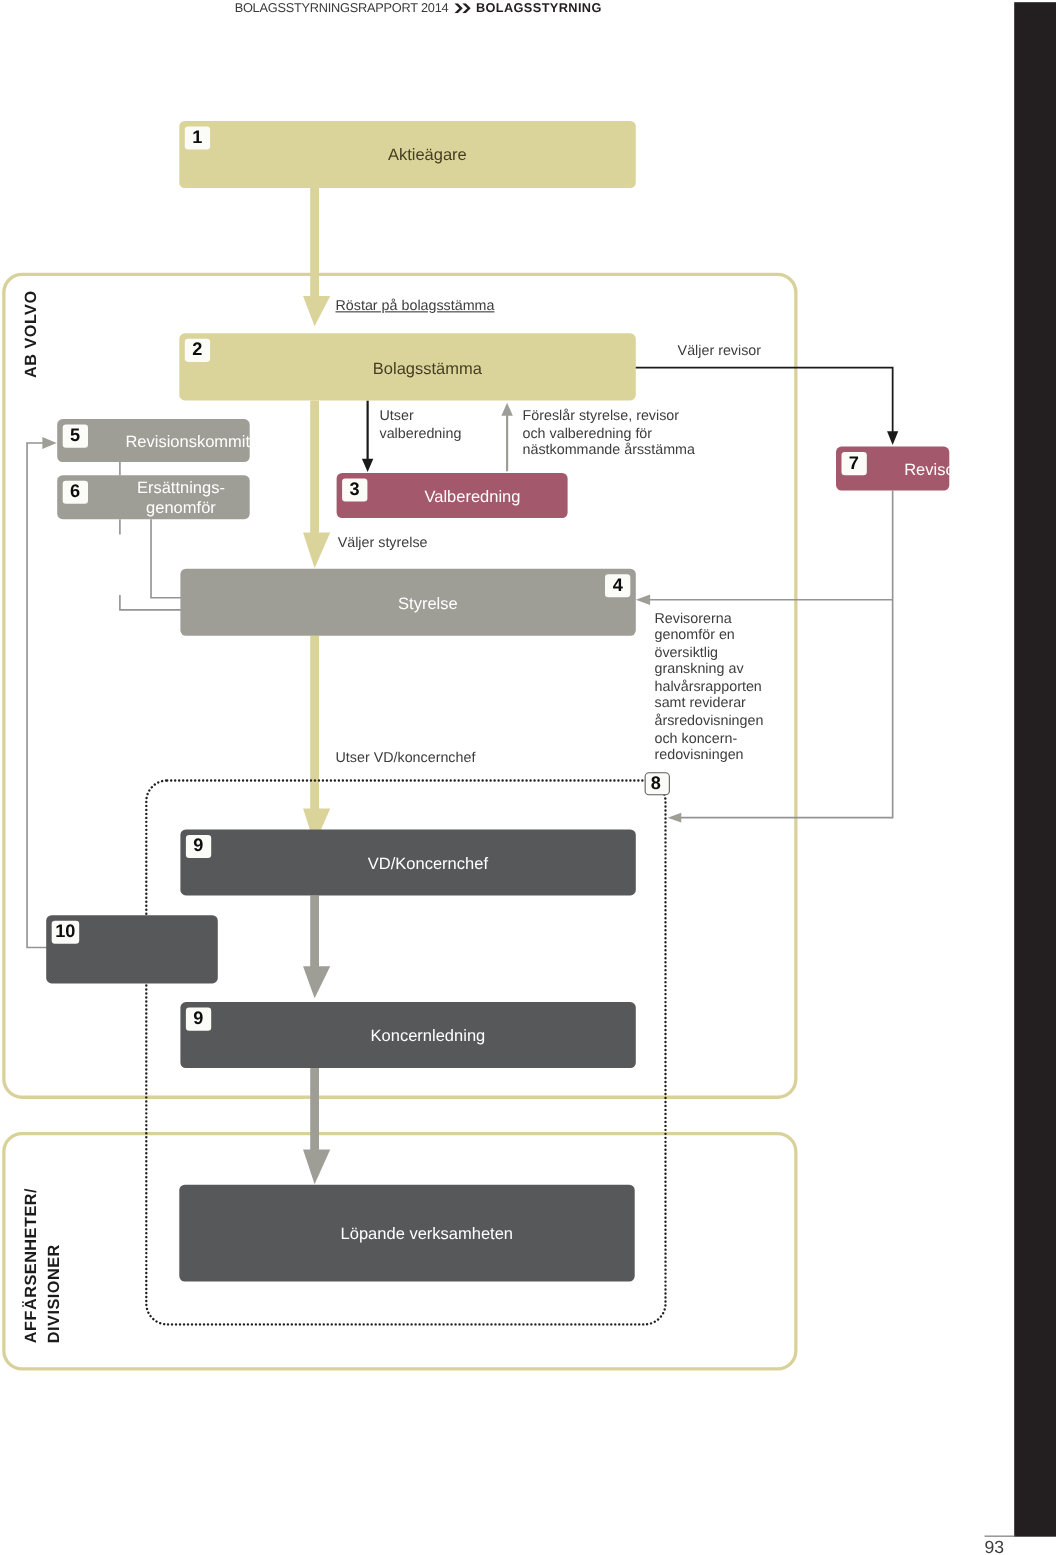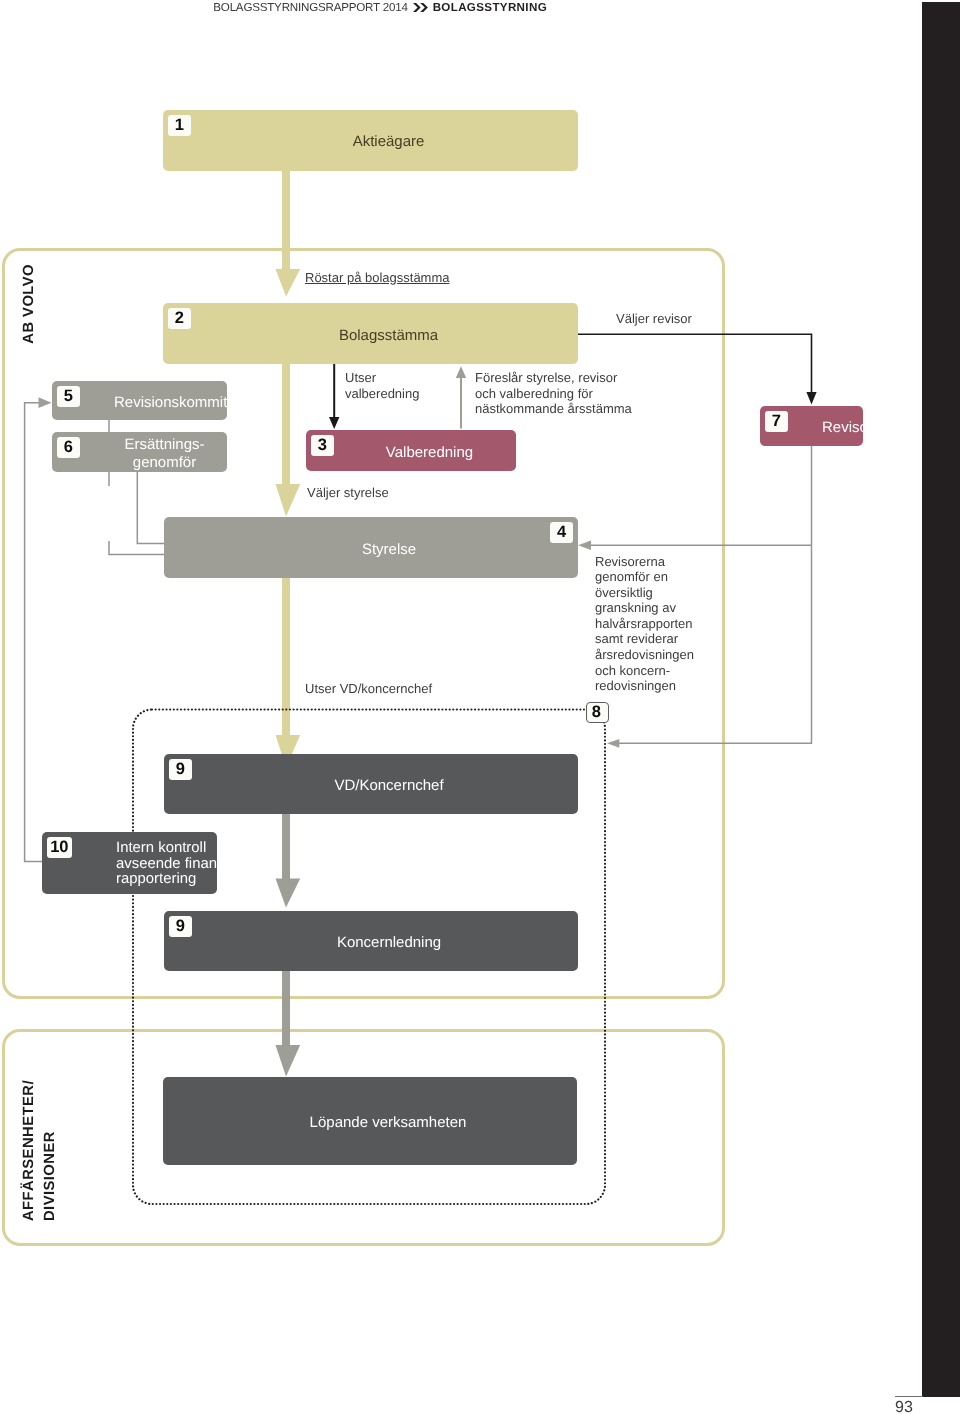--- a/index.html
+++ b/index.html
@@ -144,25 +144,22 @@
   <div class="node maroon" id="n7" style="left:760px;top:406px;width:103px;height:40px;">
     <div class="badge" style="left:4.6px;top:4.6px;width:23.4px;height:21.6px;">7</div>
     <div class="lbl" style="left:26px;right:10px;">Revisor</div>
   </div>
 
   <div class="node dgray" id="n9a" style="left:164px;top:754px;width:414px;height:60px;">
     <div class="badge" style="left:4.6px;top:4.6px;width:23.4px;height:21.6px;">9</div>
     <div class="lbl">VD/Koncernchef</div>
   </div>
 
-  <div class="node dgray" id="n10" style="left:42px;top:832px;width:175px;height:62px;">
+  <div class="node dgray" id="n10" style="left:42px;top:832px;width:156px;height:62px;">
     <div class="badge" style="left:4.6px;top:4.6px;width:25.5px;height:21.6px;">10</div>
-    <div class="lbl" style="left:38px;text-align:left;font-size:14.9px;line-height:15.7px;">Intern kontroll
-avseende finansiell
-rapportering</div>
   </div>
 
   <div class="node dgray" id="n9b" style="left:164px;top:911px;width:414px;height:60px;">
     <div class="badge" style="left:4.6px;top:4.6px;width:23.4px;height:21.6px;">9</div>
     <div class="lbl">Koncernledning</div>
   </div>
 
   <div class="node dgray" id="nlop" style="left:163px;top:1077px;width:414px;height:88px;">
     <div class="lbl">Löpande verksamheten</div>
   </div>

